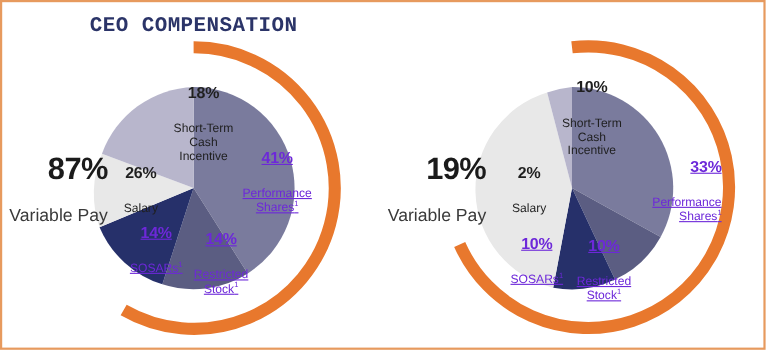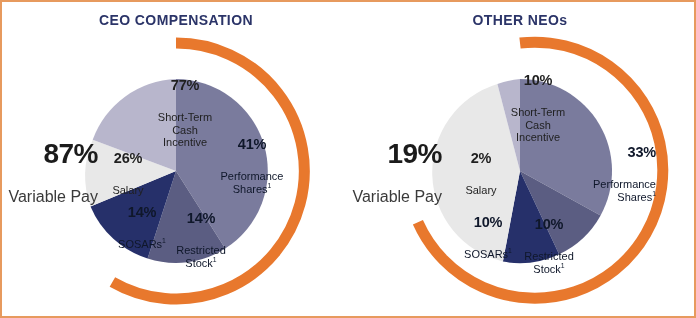--- a/index.html
+++ b/index.html
@@ -24,25 +24,26 @@
   }
   #panel-ceo{left:0;}
   #panel-neo{left:344px;}
 
   .panel-title{
     position:absolute;
     top:10px;
     left:0;
     width:100%;
     text-align:center;
-    font-size:14px;
+    font-size:19px;
     font-weight:bold;
     letter-spacing:0.4px;
     color:#2b3468;
     white-space:nowrap;
+    font-family:Liberation Mono, monospace;
   }
 
   .chart-area{
     position:absolute;
     left:0;top:0;
     width:348px;height:314px;
   }
   .chart-svg{
     position:absolute;
     left:0;top:0;
@@ -79,21 +80,21 @@
     display:block;
     font-size:14.5px;
     font-weight:bold;
     letter-spacing:-0.2px;
   }
   .sl-name{
     display:block;
     font-size:11px;
     margin-top:18px;
   }
-  .on-dark .sl-pct, .on-dark .sl-name{color:#0f172a;}
+  .on-dark .sl-pct, .on-dark .sl-name{color:#6d28d9;text-decoration:underline;}
   .on-light .sl-pct, .on-light .sl-name{color:#1f1f1f;}
   sup{font-size:0.62em; vertical-align:super; line-height:0;}
 </style>
 </head>
 <body>
 
 <div id="frame">
 
   <div class="panel" id="panel-ceo">
 
@@ -134,29 +135,28 @@
         <span class="sl-pct">14%</span>
         <span class="sl-name"><span>SOSARs</span><sup>1</sup></span>
       </div>
 
       <div class="slice-label on-light" style="left:93px; top:148px; width:66px;">
         <span class="sl-pct">26%</span>
         <span class="sl-name">Salary</span>
       </div>
 
       <div class="slice-label on-light" style="left:133px; top:75px; width:100px;">
-        <span class="sl-pct">77%</span>
+        <span class="sl-pct">18%</span>
         <span class="sl-name"><span>Short-Term</span><br><span>Cash</span><br><span>Incentive</span></span>
       </div>
     </div>
   </div>
 
   <div class="panel" id="panel-neo">
 
-    <div class="panel-title">OTHER NEOs</div>
 
     <div class="chart-area">
       <svg class="chart-svg" viewBox="0 0 348 314">
 
         <path d="M 174 169 m 0 -128 A 128 128 0 1 1 71.9 220.3" fill="none" stroke="#e8782d" stroke-width="11" stroke-linecap="butt"></path>
 
         <path d="M 174 169 L 174 77 A 92 92 0 0 1 254.6 213.4 Z" fill="#7a7b9d"></path>
 
         <path d="M 174 169 L 254.6 213.4 A 92 92 0 0 1 213.1 252.2 Z" fill="#5b5d82"></path>
 

